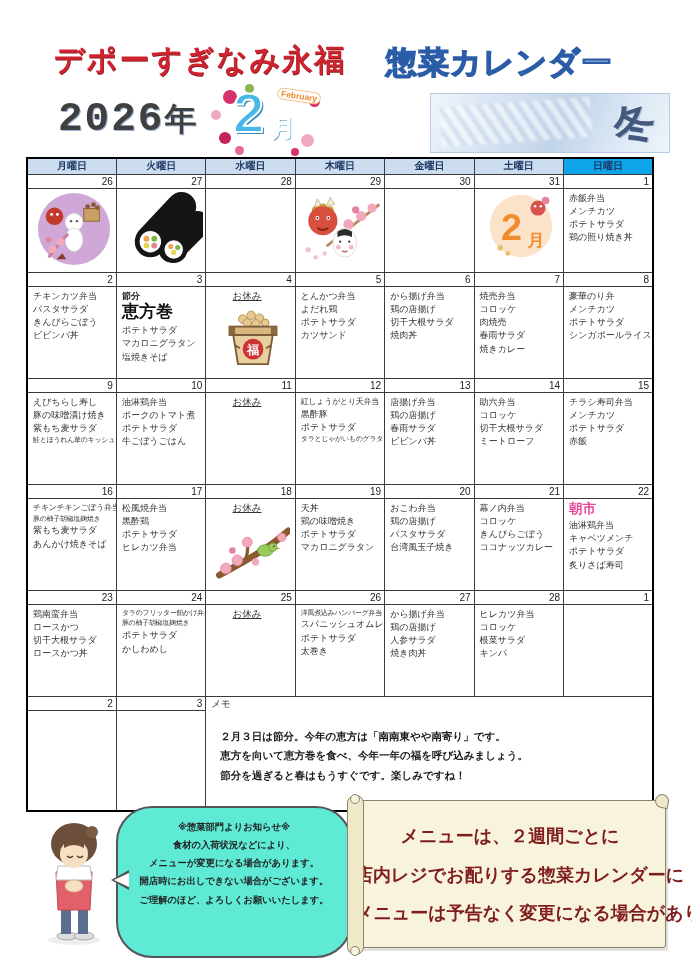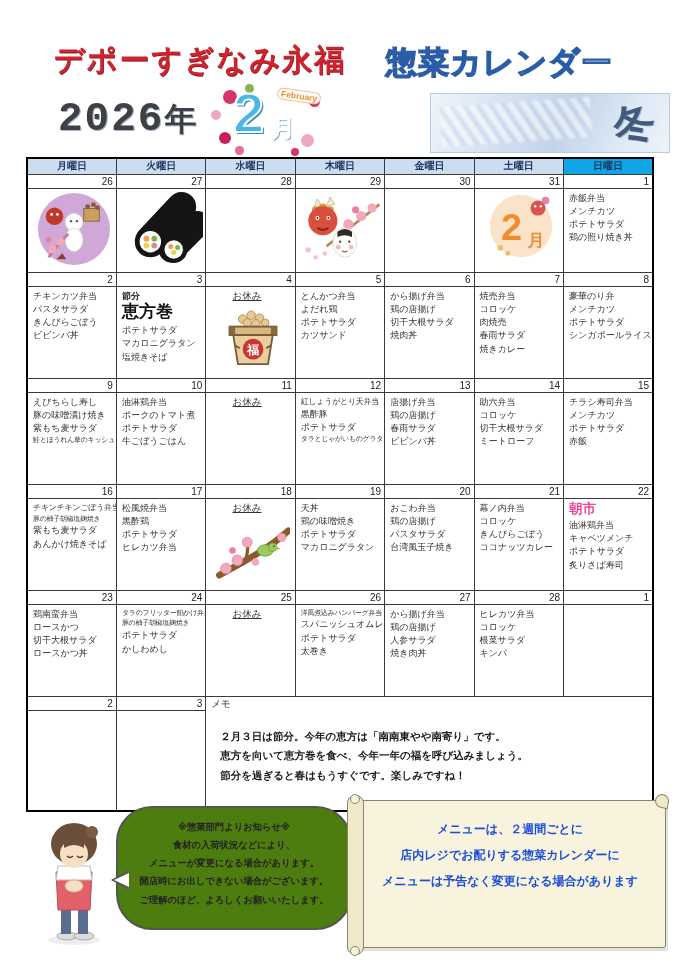--- a/index.html
+++ b/index.html
@@ -50,39 +50,39 @@
   .item.xl{font-size:17px;font-weight:bold;color:#111;margin:1px 0 2px 0;}
   .item.lg{font-size:13.5px;font-weight:bold;color:#ec4899;margin-top:1px;}
   .closed{font-size:9.5px;color:#333;text-align:center;margin:2px 12px 0 0;text-decoration:underline;}
   .icon-wrap{text-align:center;margin-top:1px;}
   .memo-cell{padding:0;}
   .memo-label{font-size:9.5px;color:#333;padding:1px 0 0 5px;}
   .memo-body{padding:16px 0 0 14px;}
   .memo-line{font-size:10.5px;font-weight:bold;color:#1a1a1a;line-height:1.85;white-space:nowrap;}
 
   
-  #dept-bubble{position:absolute;left:116px;top:806px;width:236px;height:124px;background:#4d7c0f;
+  #dept-bubble{position:absolute;left:116px;top:806px;width:236px;height:152px;background:#5eead4;
     border:2px solid #555;border-radius:36px;text-align:center;padding-top:10px;box-sizing:border-box;}
   #dept-bubble::before{content:"";position:absolute;left:-17px;top:62px;width:0;height:0;
     border:10px solid transparent;border-right:18px solid #555;}
   #dept-bubble::after{content:"";position:absolute;left:-11px;top:65px;width:0;height:0;
     border:7px solid transparent;border-right:15px solid #fff;}
   .dept-line{font-size:9.3px;font-weight:bold;color:#222;line-height:1.95;}
   #scroll-box{position:absolute;left:354px;top:800px;width:312px;height:148px;background:#f7f3dd;
     border:1.5px solid #8a8468;border-radius:3px;box-shadow:2px 3px 0 rgba(0,0,0,.12);
     text-align:center;box-sizing:border-box;padding-top:16px;}
   #scroll-roll{position:absolute;left:-8px;top:-6px;width:15px;height:158px;background:#efe8c9;
     border:1.5px solid #8a8468;border-radius:8px;}
   #scroll-roll::before{content:"";position:absolute;left:2px;top:-2px;width:8px;height:8px;
     border:1.5px solid #8a8468;border-radius:50%;background:#f7f3dd;}
   #scroll-roll::after{content:"";position:absolute;left:2px;bottom:-2px;width:8px;height:8px;
     border:1.5px solid #8a8468;border-radius:50%;background:#f7f3dd;}
   #scroll-curl{position:absolute;right:-4px;top:-7px;width:12px;height:12px;background:#efe8c9;
     border:1.5px solid #8a8468;border-radius:50% 50% 0 50%;transform:rotate(12deg);}
-  .scroll-line{font-size:12px;font-weight:bold;color:#1d4ed8;line-height:2.15;white-space:nowrap;}
+  .scroll-line{font-size:18px;font-weight:bold;color:#7f1d1d;line-height:2.15;white-space:nowrap;}
   #staff-figure{position:absolute;left:34px;top:814px;}
 </style>
 </head>
 <body>
 
 <div id="page">
 
   <div id="store-title"><span>デポーすぎなみ永福</span></div>
   <div id="cal-title"><span>惣菜カレンダー</span></div>
 

